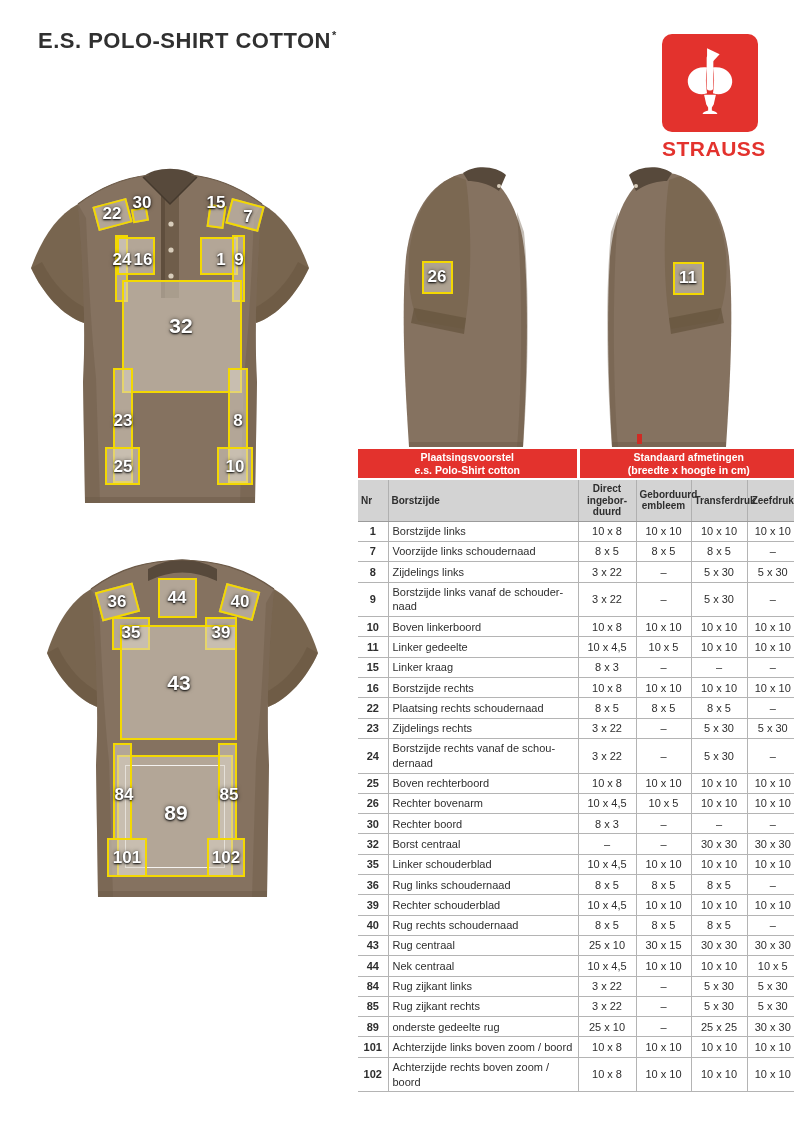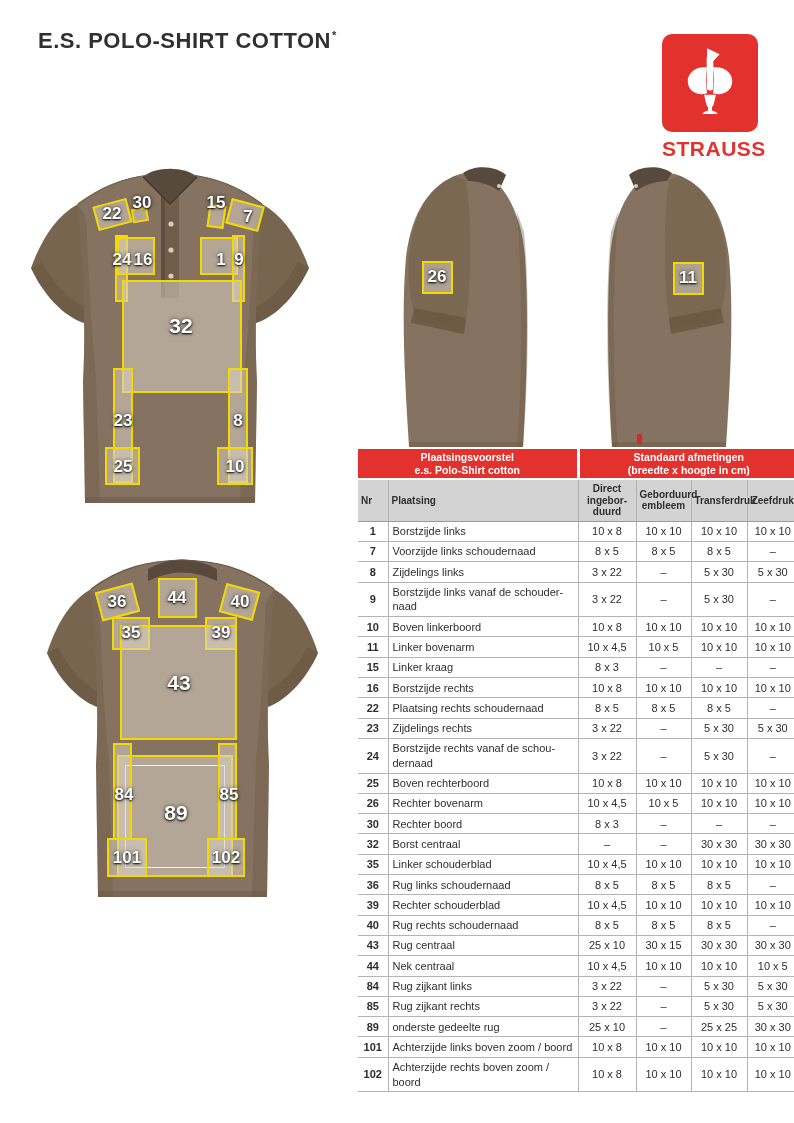--- a/index.html
+++ b/index.html
@@ -219,21 +219,21 @@
     </colgroup>
     <thead>
       <tr class="red">
         <th colspan="2">Plaatsingsvoorstel
 e.s. Polo-Shirt cotton</th>
         <th colspan="4" class="right">Standaard afmetingen
 (breedte x hoogte in cm)</th>
       </tr>
       <tr class="cols">
         <th class="tl">Nr</th>
-        <th class="tl sep">Plaatsing</th>
+        <th class="tl sep">Borstzijde</th>
         <th class="sep">Direct ingebor-
 duurd</th>
         <th class="sep">Geborduurd
 embleem</th>
         <th class="sep">Transferdruk</th>
         <th class="sep">Zeefdruk</th>
       </tr>
     </thead>
     <tbody>
         <tr>
@@ -271,21 +271,21 @@
         <tr>
           <td class="c-nr">10</td>
           <td class="c-pl">Boven linkerboord</td>
           <td class="c-v">10 x 8</td>
           <td class="c-v">10 x 10</td>
           <td class="c-v">10 x 10</td>
           <td class="c-vl">10 x 10</td>
         </tr>
         <tr>
           <td class="c-nr">11</td>
-          <td class="c-pl">Linker bovenarm</td>
+          <td class="c-pl">Linker gedeelte</td>
           <td class="c-v">10 x 4,5</td>
           <td class="c-v">10 x 5</td>
           <td class="c-v">10 x 10</td>
           <td class="c-vl">10 x 10</td>
         </tr>
         <tr>
           <td class="c-nr">15</td>
           <td class="c-pl">Linker kraag</td>
           <td class="c-v">8 x 3</td>
           <td class="c-v">–</td>

